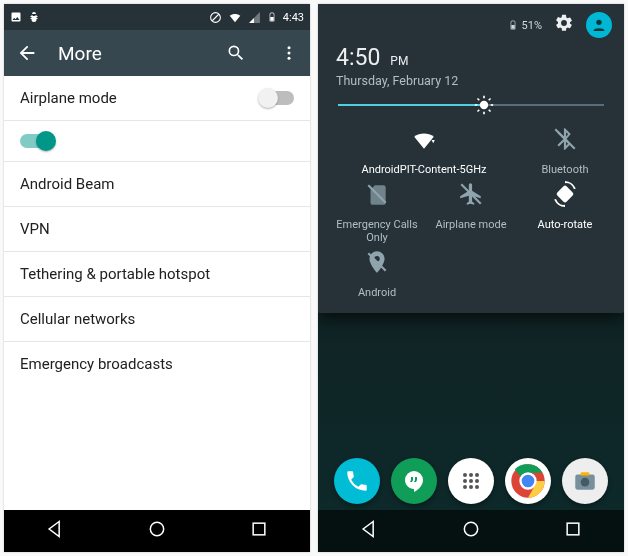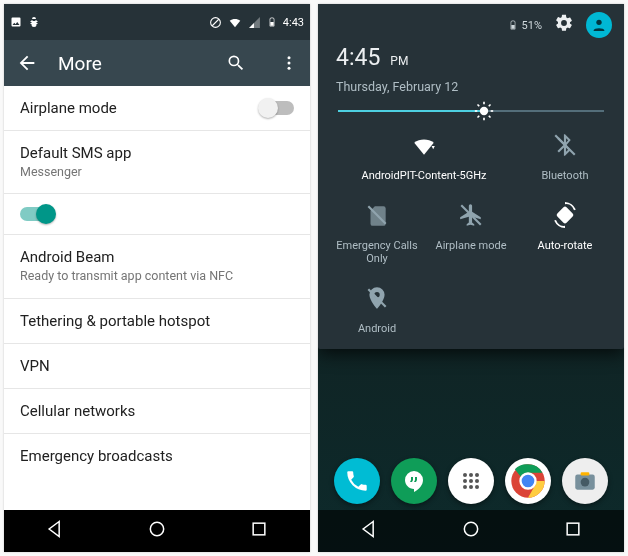--- a/index.html
+++ b/index.html
@@ -16,21 +16,21 @@
   .screen {
     width: 306px;
     height: 548px;
     background: #fff;
     position: relative;
     overflow: hidden;
     box-shadow: 0 0 2px rgba(0,0,0,.2);
   }
   
   .statusbar-l {
-    height: 36px;
+    height: 26px;
     background: #263238;
     color: #fff;
     display: flex;
     align-items: center;
     padding: 0 6px;
     font-size: 11px;
   }
   .statusbar-l .right { margin-left: auto; display: flex; align-items: center; gap: 6px; }
   .icon-ph { display:inline-flex; align-items:center; justify-content:center; }
   .appbar-l {
@@ -89,39 +89,39 @@
   }
   .shade-top {
     display: flex; align-items: center; justify-content: flex-end;
     padding: 8px 12px 2px; gap: 12px;
   }
   .battery-row { display:flex; align-items:center; gap:4px; font-size: 11px; color:#cfd8dc;}
   .avatar { width: 26px; height: 26px; border-radius: 50%; background: #00b8d4; display:flex; align-items:center; justify-content:center; }
   .shade-time { padding: 4px 18px 10px; }
   .shade-time .clock { font-size: 23px; font-weight: 400; }
   .shade-time .clock small { font-size: 12px; margin-left:10px;}
-  .shade-time .date { font-size: 12.5px; color: #b0bec5; margin-top: 8px; }
+  .shade-time .date { font-size: 12.5px; color: #b0bec5; margin-top: 2px; }
   .brightness {
     padding: 6px 20px 14px;
     display: flex; align-items: center;
   }
   .track {
     height: 2px; background: #546e7a; flex: 1; position: relative;
   }
   .track .fill {
     position: absolute; left:0; top:0; bottom:0; width: 55%; background: #4dd0e1;
   }
   .track .thumb {
     position: absolute; left: 55%; top: 50%; transform: translate(-50%,-50%);
     width: 20px; height: 20px;
   }
   .tiles {
     display: grid;
     grid-template-columns: repeat(3, 1fr);
-    row-gap: 20px;
+    row-gap: 5px;
     padding: 6px 12px 2px;
   }
   .tile {
     display: flex; flex-direction: column; align-items: center; gap: 8px;
     color: #b0bec5; font-size: 11px; text-align:center;
   }
   .tile.active { color: #fff; }
   .tile svg { width: 26px; height: 26px; }
   .dock {
     position: absolute; bottom: 48px; left: 0; right: 0;
@@ -207,49 +207,42 @@
   <div class="list">
     <div class="item">
       <div class="txt">
         <div class="primary">Airplane mode</div>
       </div>
       <div class="switch">
           <div class="knob"></div>
         </div>
     </div>
 
-    <div class="item">
-      <div class="txt">
-        <div class="primary">Default SMS app</div>
-        <div class="secondary">Messenger</div>
-      </div>
-    </div>
 
     <div class="item">
       <div class="switch on">
           <div class="knob"></div>
         </div>
     </div>
 
     <div class="item">
       <div class="txt">
         <div class="primary">Android Beam</div>
-        <div class="secondary">Ready to transmit app content via NFC</div>
-      </div>
+      </div>
+    </div>
+
+    <div class="item">
+      <div class="txt">
+          <div class="primary">VPN</div>
+        </div>
     </div>
 
     <div class="item">
       <div class="txt">
           <div class="primary">Tethering &amp; portable hotspot</div>
-        </div>
-    </div>
-
-    <div class="item">
-      <div class="txt">
-          <div class="primary">VPN</div>
         </div>
     </div>
 
     <div class="item">
       <div class="txt">
           <div class="primary">Cellular networks</div>
         </div>
     </div>
 
     <div class="item" style="border-bottom:none">
@@ -291,21 +284,21 @@
       <span class="avatar">
         <svg viewBox="0 0 24 24" width="16" height="16" fill="#01363f">
             <circle cx="12" cy="8" r="4"></circle>
             <path d="M4 20c0-4 16-4 16 0v1H4v-1z"></path>
           </svg>
       </span>
     </div>
 
     <div class="shade-time">
       <div class="clock">
-        <span>4:45</span><small>PM</small>
+        <span>4:50</span><small>PM</small>
       </div>
       <div class="date">Thursday, February 12</div>
     </div>
 
     <div class="brightness">
       <div class="track">
         <div class="fill"></div>
         <span class="thumb">
           <svg viewBox="0 0 24 24" width="20" height="20" fill="#fff">
               <circle cx="12" cy="12" r="5"></circle>

